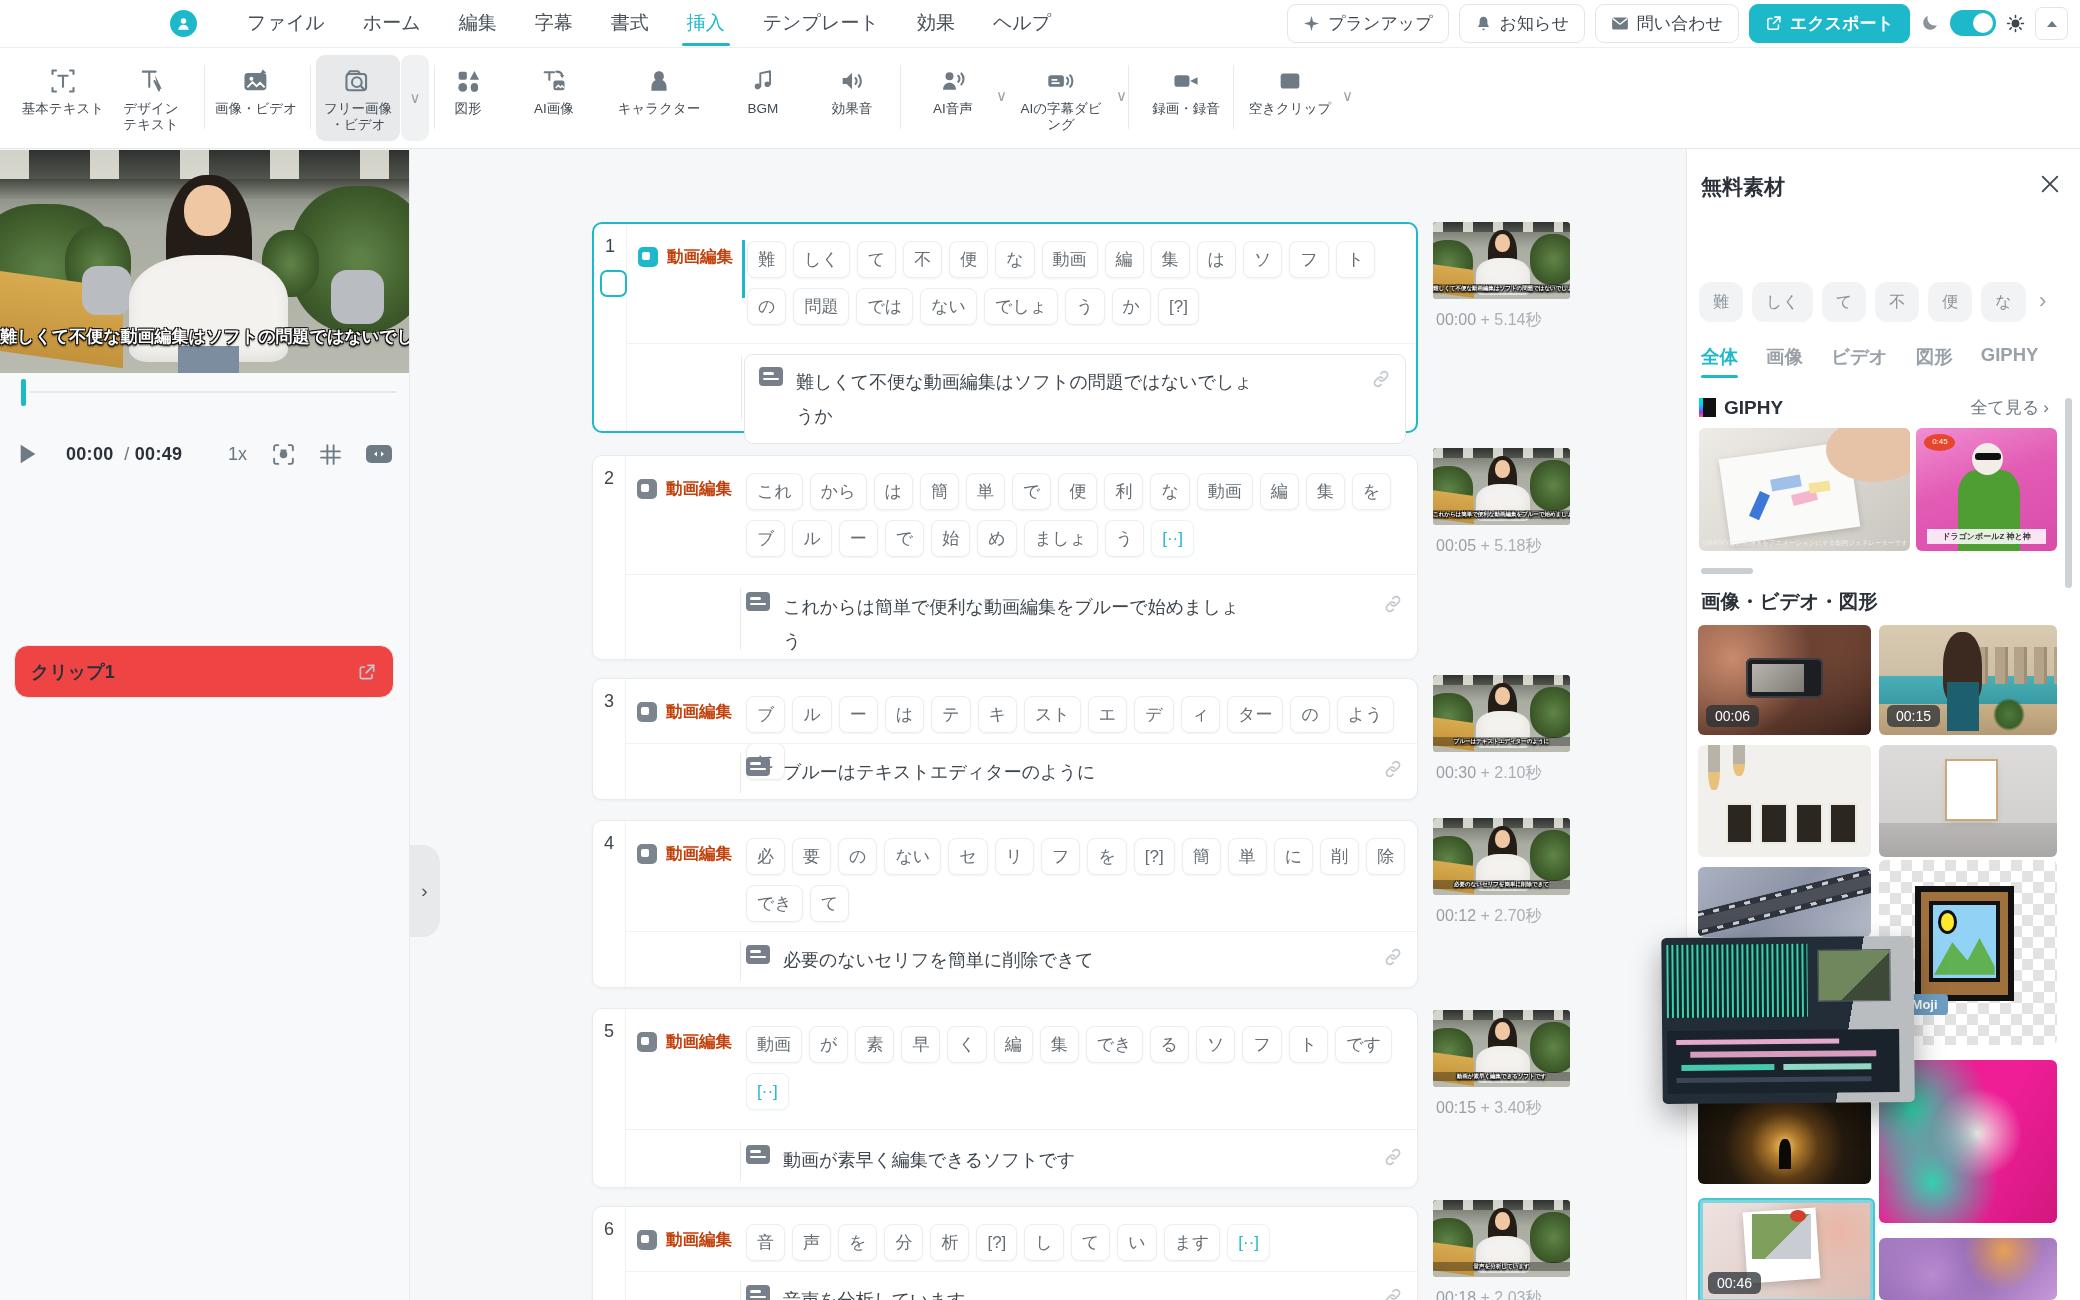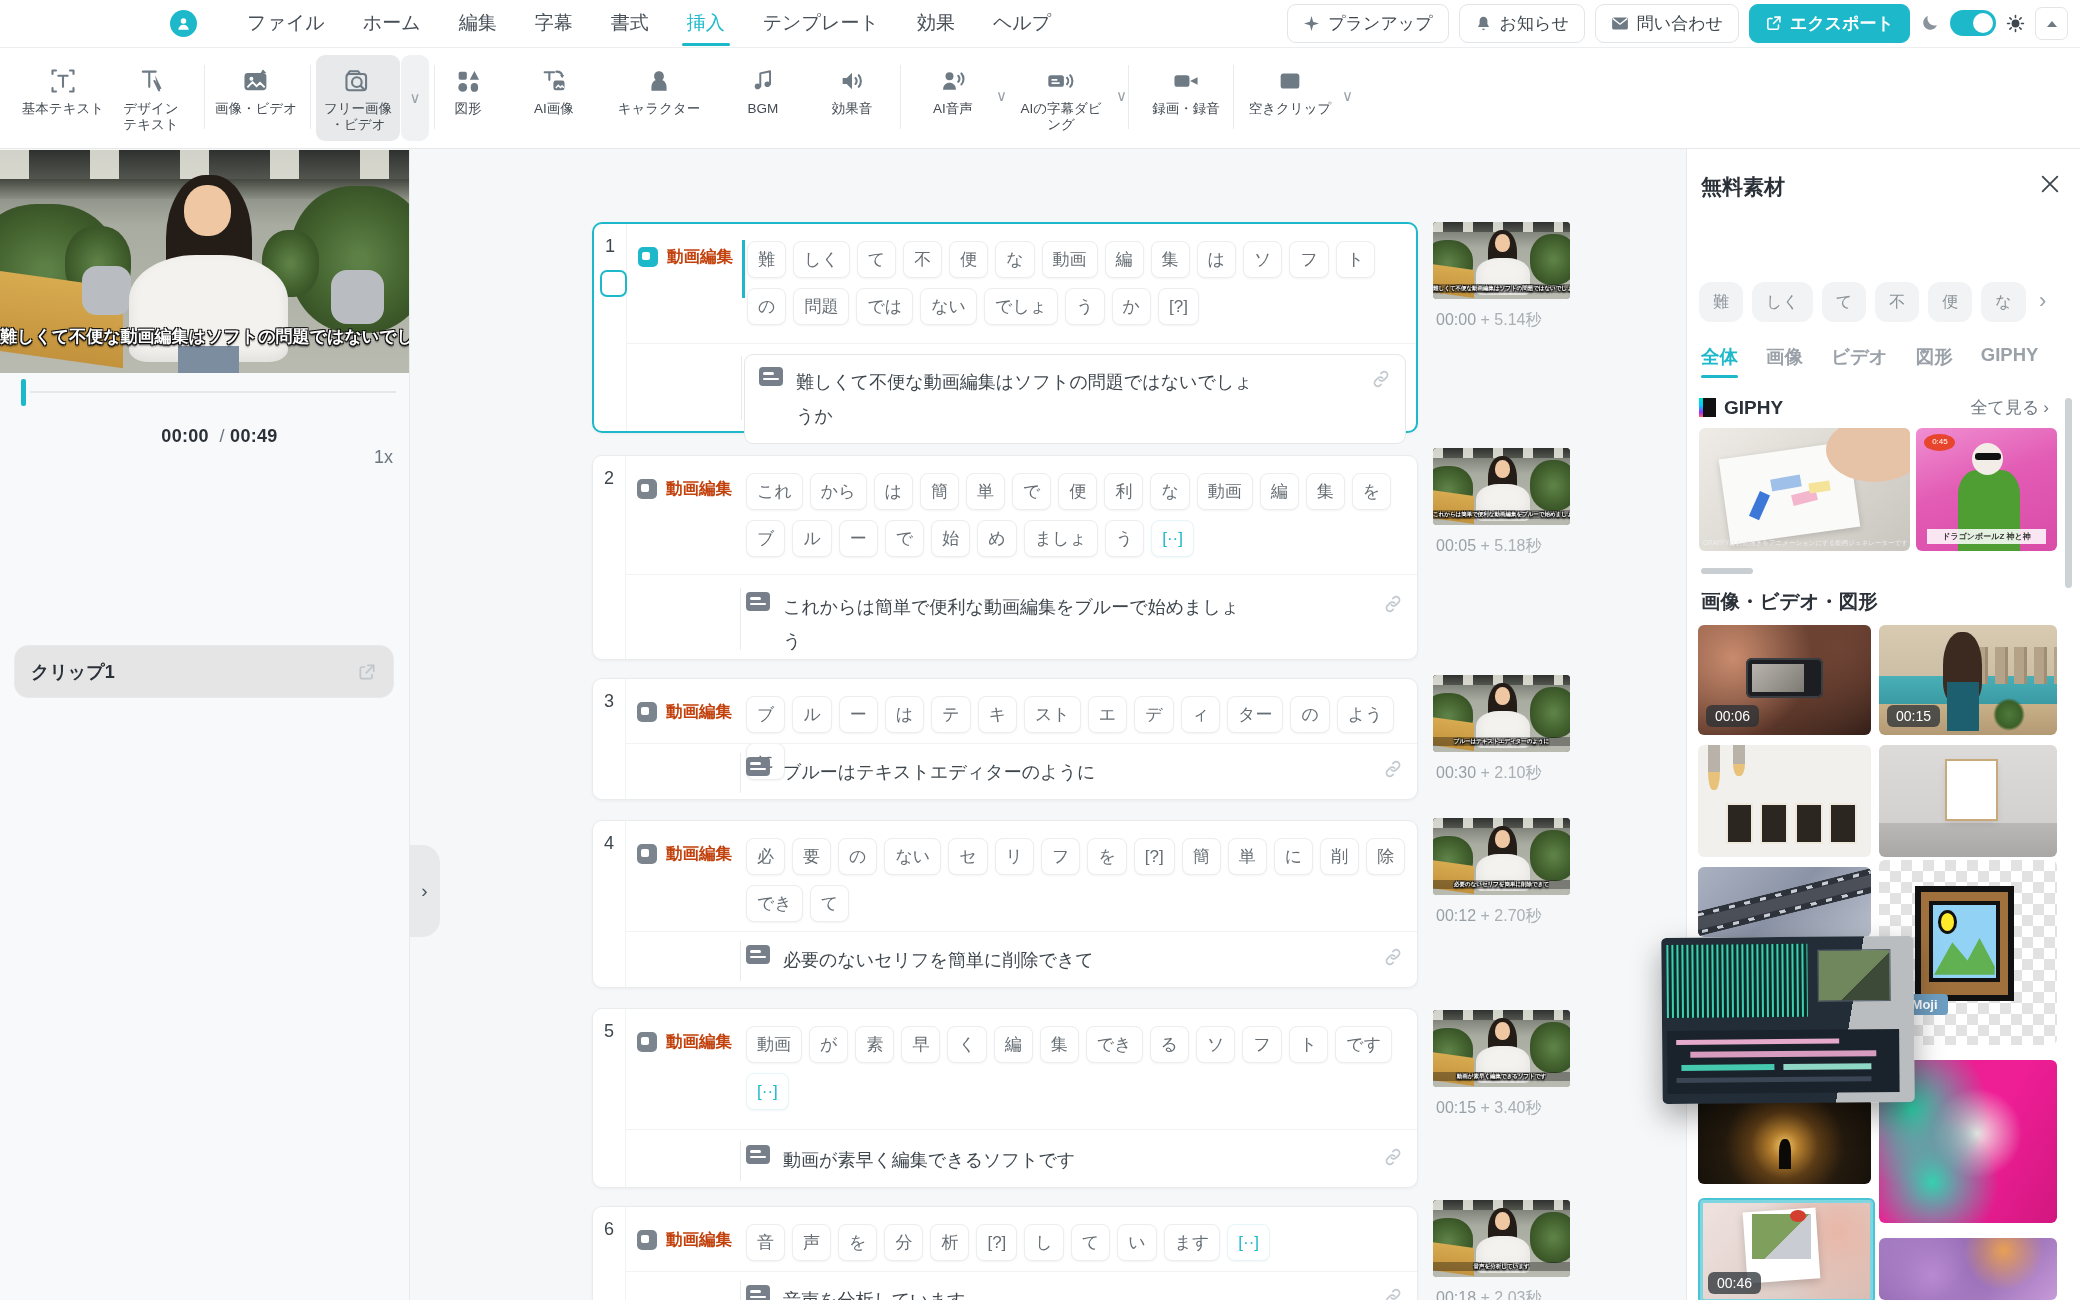--- a/index.html
+++ b/index.html
@@ -47,21 +47,21 @@
   .face{position:absolute;left:45%;top:15.5%;width:11.5%;height:23%;background:#efc7a3;border-radius:48% 48% 46% 46%;}
   .shirt{position:absolute;left:31.5%;top:47%;width:39%;height:48%;background:#f3f2ef;border-radius:42% 42% 12% 12%;box-shadow:inset 0 -6px 14px rgba(0,0,0,.08);}
   .jeans{position:absolute;left:43.5%;top:88%;width:15%;height:12%;background:#7d8 da0;background:#7d8da0;}
   .vsub{position:absolute;left:0;width:100%;text-align:center;color:#fff;white-space:nowrap;font-weight:bold;
         text-shadow:-1px -1px 0 #111,1px -1px 0 #111,-1px 1px 0 #111,1px 1px 0 #111,0 2px 2px #111;}
   #video .vsub{bottom:11%;font-size:17px;}
   #seekstrip .mark{position:absolute;left:21px;top:0px;width:5px;height:27px;background:#1db9cb;border-radius:2px;}
   #seekstrip .line{position:absolute;left:30px;top:12px;width:366px;height:2px;background:#e5e8ea;}
   #controls{display:flex;align-items:center;color:#6b7680;}
   #timetext{font-size:18px;color:#2b3138;font-weight:bold;letter-spacing:.3px;}
-  .clipcard{left:14px;top:497px;width:380px;height:53px;background:#e5e5e5;border:1px solid #e8eaec;border-radius:14px;display:flex;align-items:center;justify-content:space-between;padding:0 16px;box-sizing:border-box;}
+  .clipcard{left:14px;top:497px;width:380px;height:53px;background:#ef4444;border:1px solid #e8eaec;border-radius:14px;display:flex;align-items:center;justify-content:space-between;padding:0 16px;box-sizing:border-box;}
   .clipname{font-size:18px;font-weight:bold;color:#2b3138;}
   #expandtab{left:409px;top:845px;width:31px;height:92px;background:#e7e9eb;border-radius:0 18px 18px 0;display:flex;align-items:center;justify-content:center;color:#4a525a;font-size:19px;z-index:5;}
 
   
   #main{left:410px;top:148px;width:1276px;height:1152px;background:#f6f7f8;}
   .rowcard{position:absolute;left:182px;width:826px;background:#fff;border:1px solid #e9ecee;border-radius:10px;box-shadow:0 1px 3px rgba(20,30,40,.05);box-sizing:border-box;}
   .rowcard.selected{border:2px solid #1db9cb;}
   .rownum{position:absolute;left:0;top:12px;width:32px;text-align:center;font-size:18px;color:#3f474e;}
   .numdiv{position:absolute;left:32px;top:0;bottom:0;width:1px;background:#f0f2f3;}
   .rowchk{position:absolute;left:6px;top:46px;width:23px;height:23px;border:2px solid #1db9cb;border-radius:7px;background:#fff;}
@@ -410,21 +410,21 @@
         <div class="face"></div>
         <div class="shirt"></div>
         <div class="jeans"></div>
       <div class="vsub">難しくて不便な動画編集はソフトの問題ではないでしょうか</div>
     </div>
   </div>
   <div class="abs" id="seekstrip" style="left:0;top:231px;width:409px;height:40px;">
     <div class="mark"></div>
     <div class="line"></div>
   </div>
-  <div class="abs" id="controls" style="left:18px;top:278px;width:375px;height:32px;flex-direction:column;">
+  <div class="abs" id="controls" style="left:18px;top:290px;width:375px;height:32px;">
     <svg width="20" height="22" viewBox="0 0 16 18">
         <path d="M2 1.5l12 7.5-12 7.5z" class="icon-fill"></path>
       </svg>
     <span id="timetext" style="margin-left:28px;">
       <span>00:00</span>&nbsp;&nbsp;<span style="color:#6b7680;font-weight:normal;">/</span> <span>00:49</span>
     </span>
     <span style="margin-left:auto;font-size:18px;">1x</span>
     <svg style="margin-left:24px;" width="25" height="25" viewBox="0 0 24 24" class="icon-stroke">
         <path d="M3 8V5a2 2 0 012-2h2M17 3h2a2 2 0 012 2v3M3 16v3a2 2 0 002 2h2M17 21h2a2 2 0 002-2v-3"></path>
         <circle cx="12" cy="12" r="3.6" fill="#6e7a84" stroke="none"></circle>

